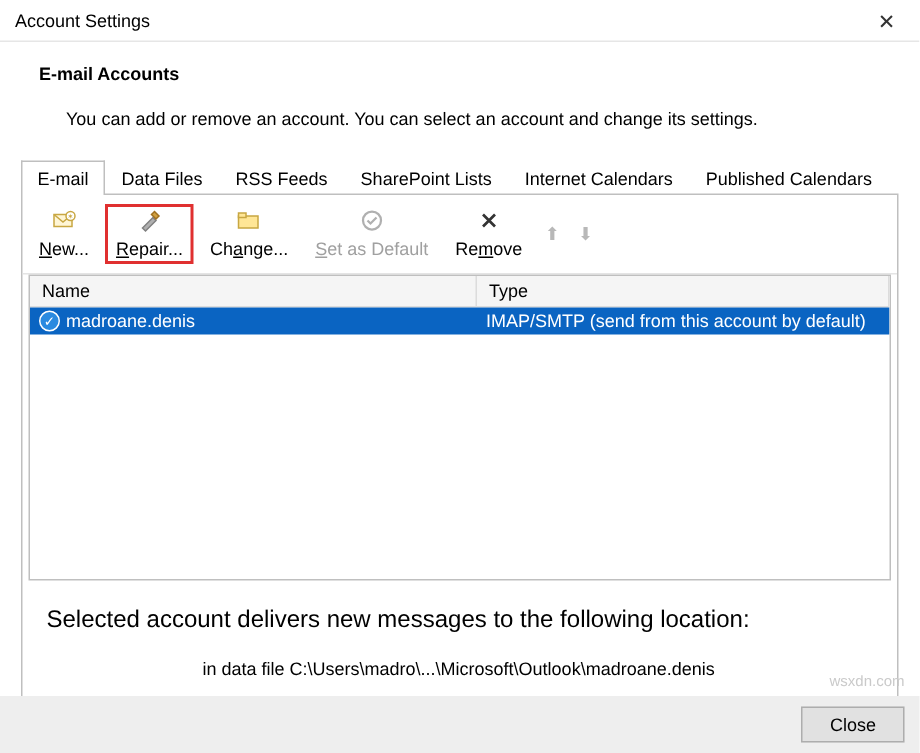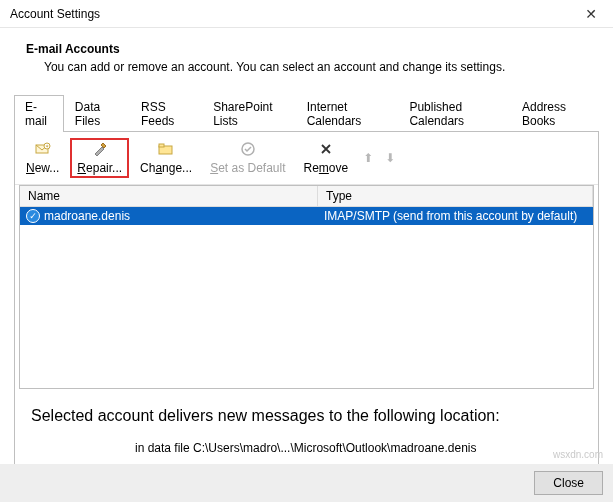--- a/index.html
+++ b/index.html
@@ -22,21 +22,21 @@
       background: #fff;
     }
     .titlebar-title { font-size: 12px; }
     .close-btn {
       width: 44px; height: 28px;
       display: flex; align-items: center; justify-content: center;
       font-size: 14px; color: #333;
       cursor: pointer;
     }
     .header-block { padding: 14px 26px 20px 26px; }
-    .header-title { font-weight: bold; font-size: 12px; margin-bottom: 4px; }
+    .header-title { font-weight: bold; font-size: 12px; margin-bottom: 16px; }
     .header-subtitle { font-size: 12px; padding-left: 18px; }
     .tabs-wrap { padding: 0 14px; }
     .tabs {
       display: flex;
       border-bottom: 1px solid #bfbfbf;
       position: relative;
     }
     .tab {
       padding: 4px 10px 4px 10px;
       border: 1px solid transparent;
@@ -156,21 +156,20 @@
 </div>
 
 <div class="tabs-wrap">
   <div class="tabs">
     <div class="tab active">E-mail</div>
     <div class="tab">Data Files</div>
     <div class="tab">RSS Feeds</div>
     <div class="tab">SharePoint Lists</div>
     <div class="tab">Internet Calendars</div>
     <div class="tab">Published Calendars</div>
-    <div class="tab">Address Books</div>
   </div>
 </div>
 
 <div class="content-panel">
 
   <div class="toolbar">
     <div class="tbtn">
       <span class="icon">
         <svg width="16" height="16" viewBox="0 0 16 16">
             <rect x="1" y="4" width="12" height="8" fill="#fff6d6" stroke="#c8a742"></rect>

